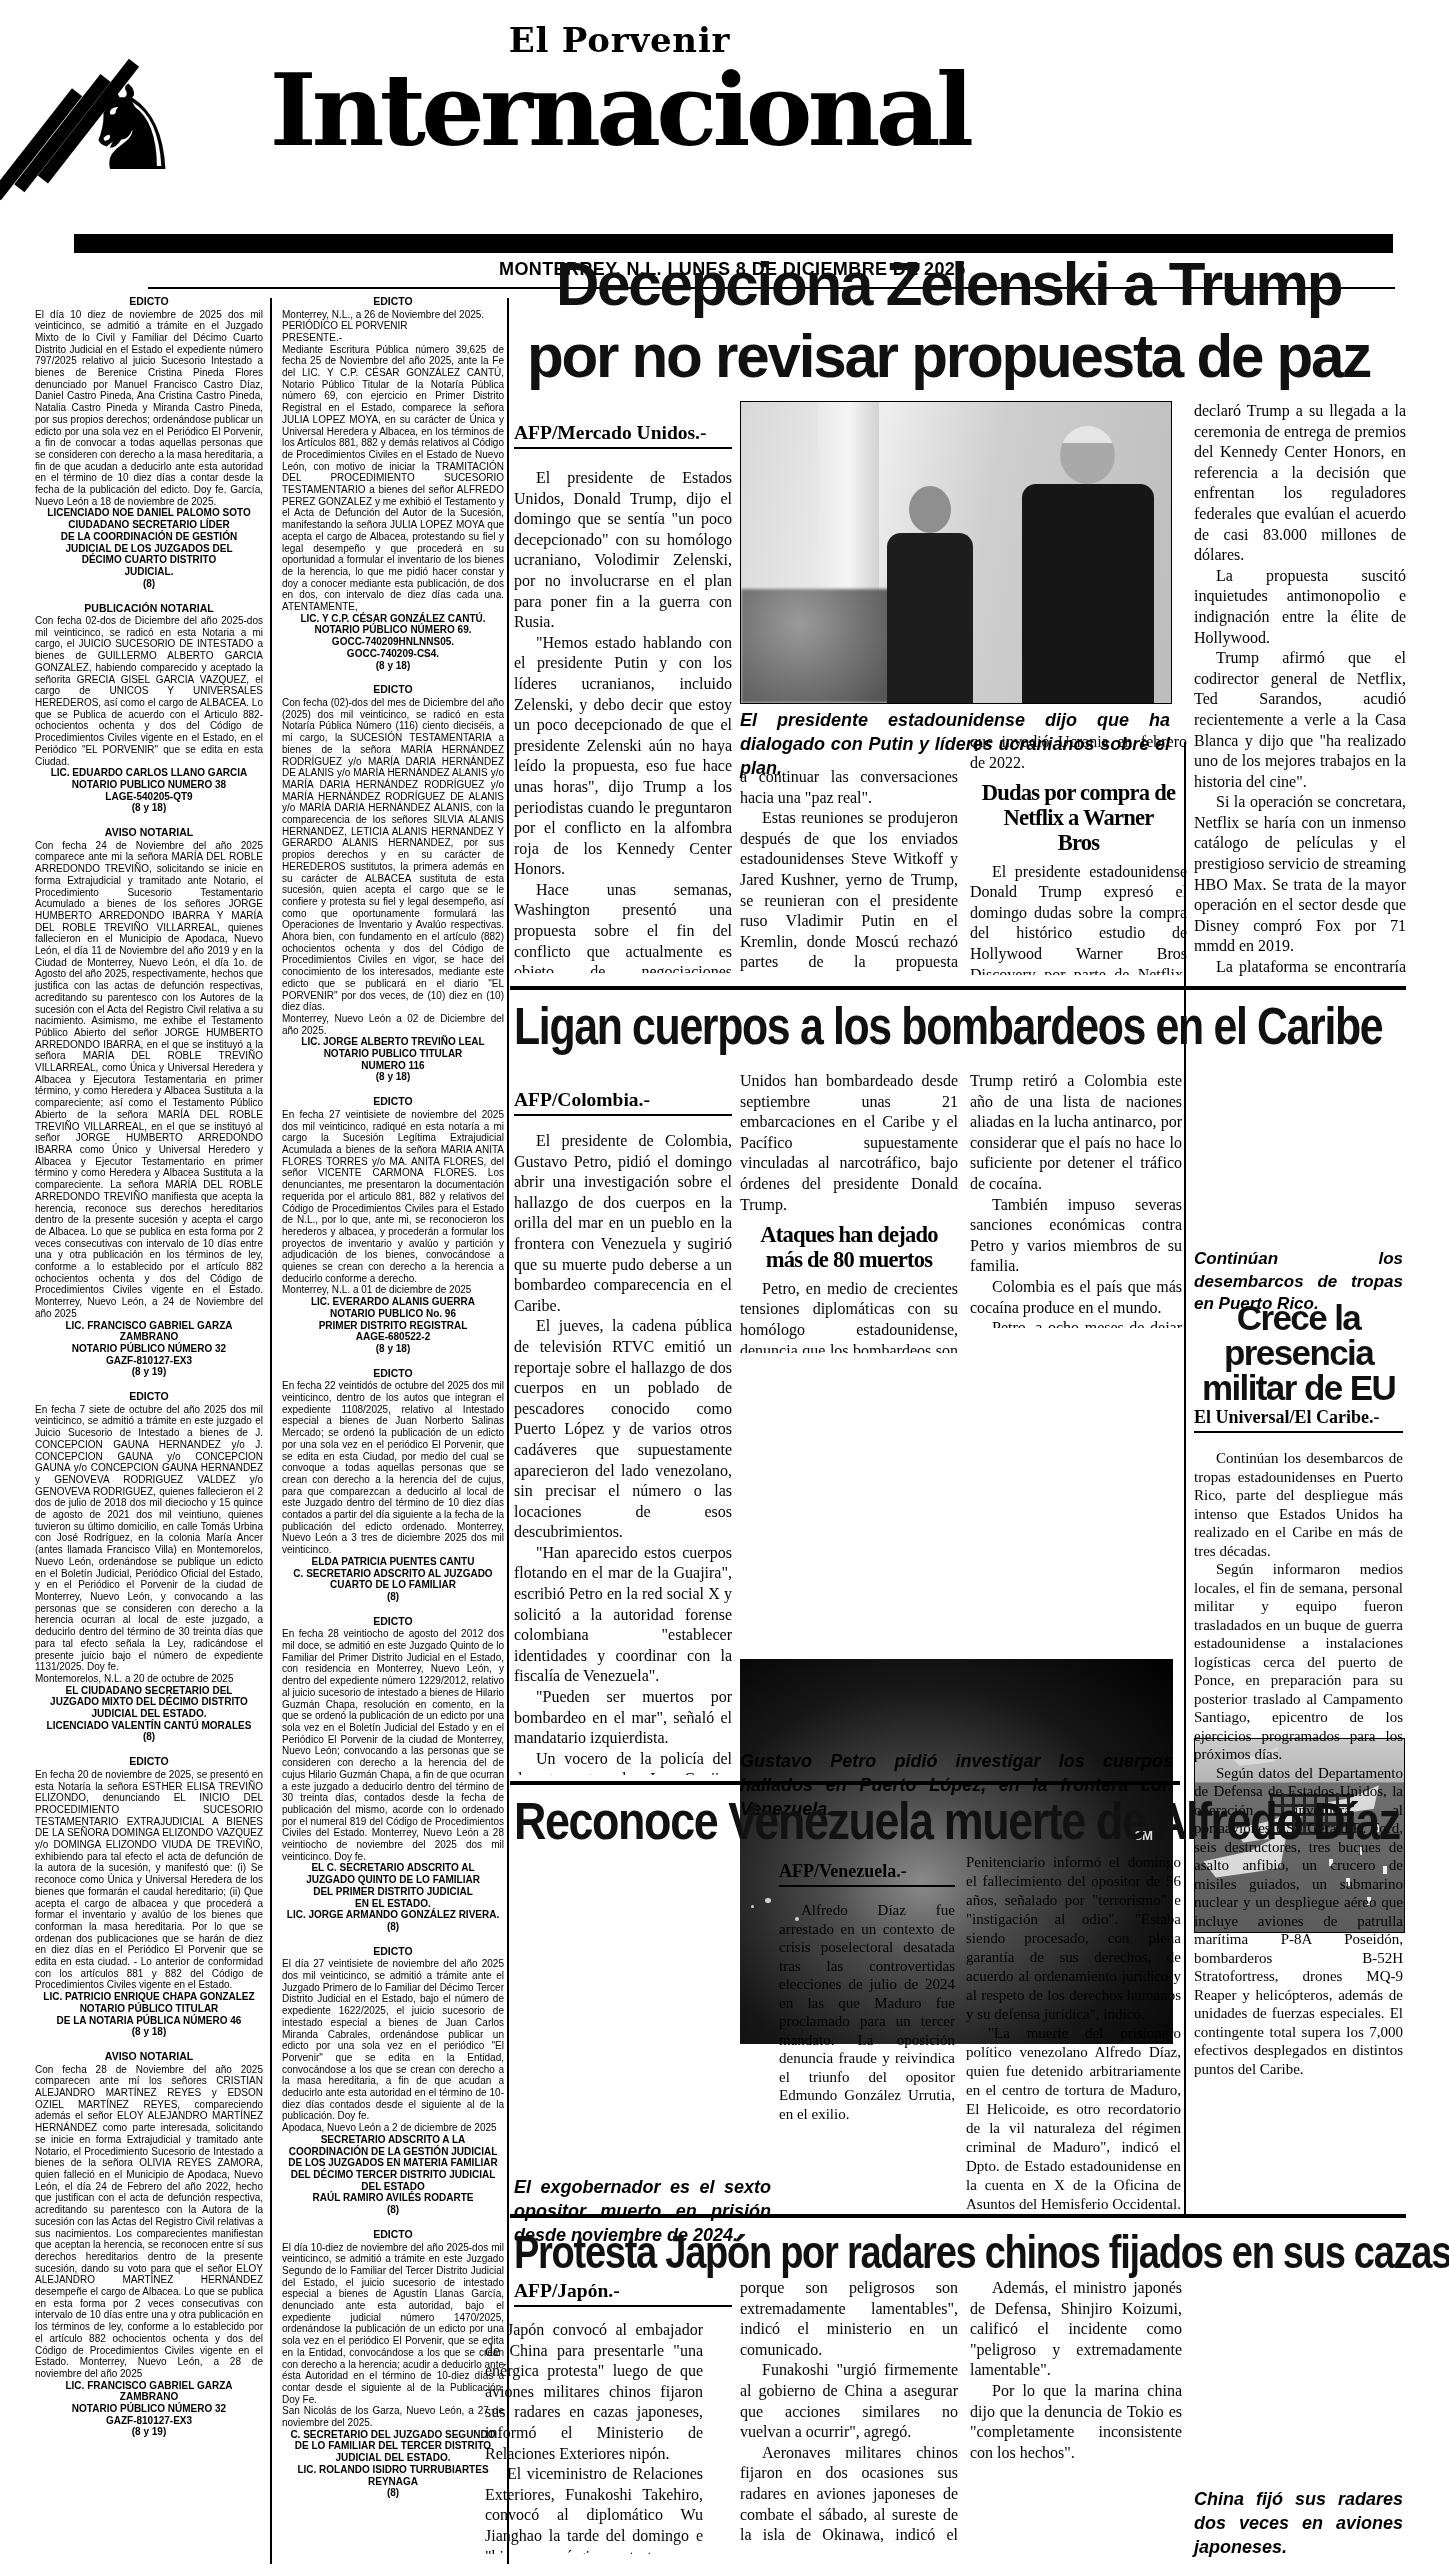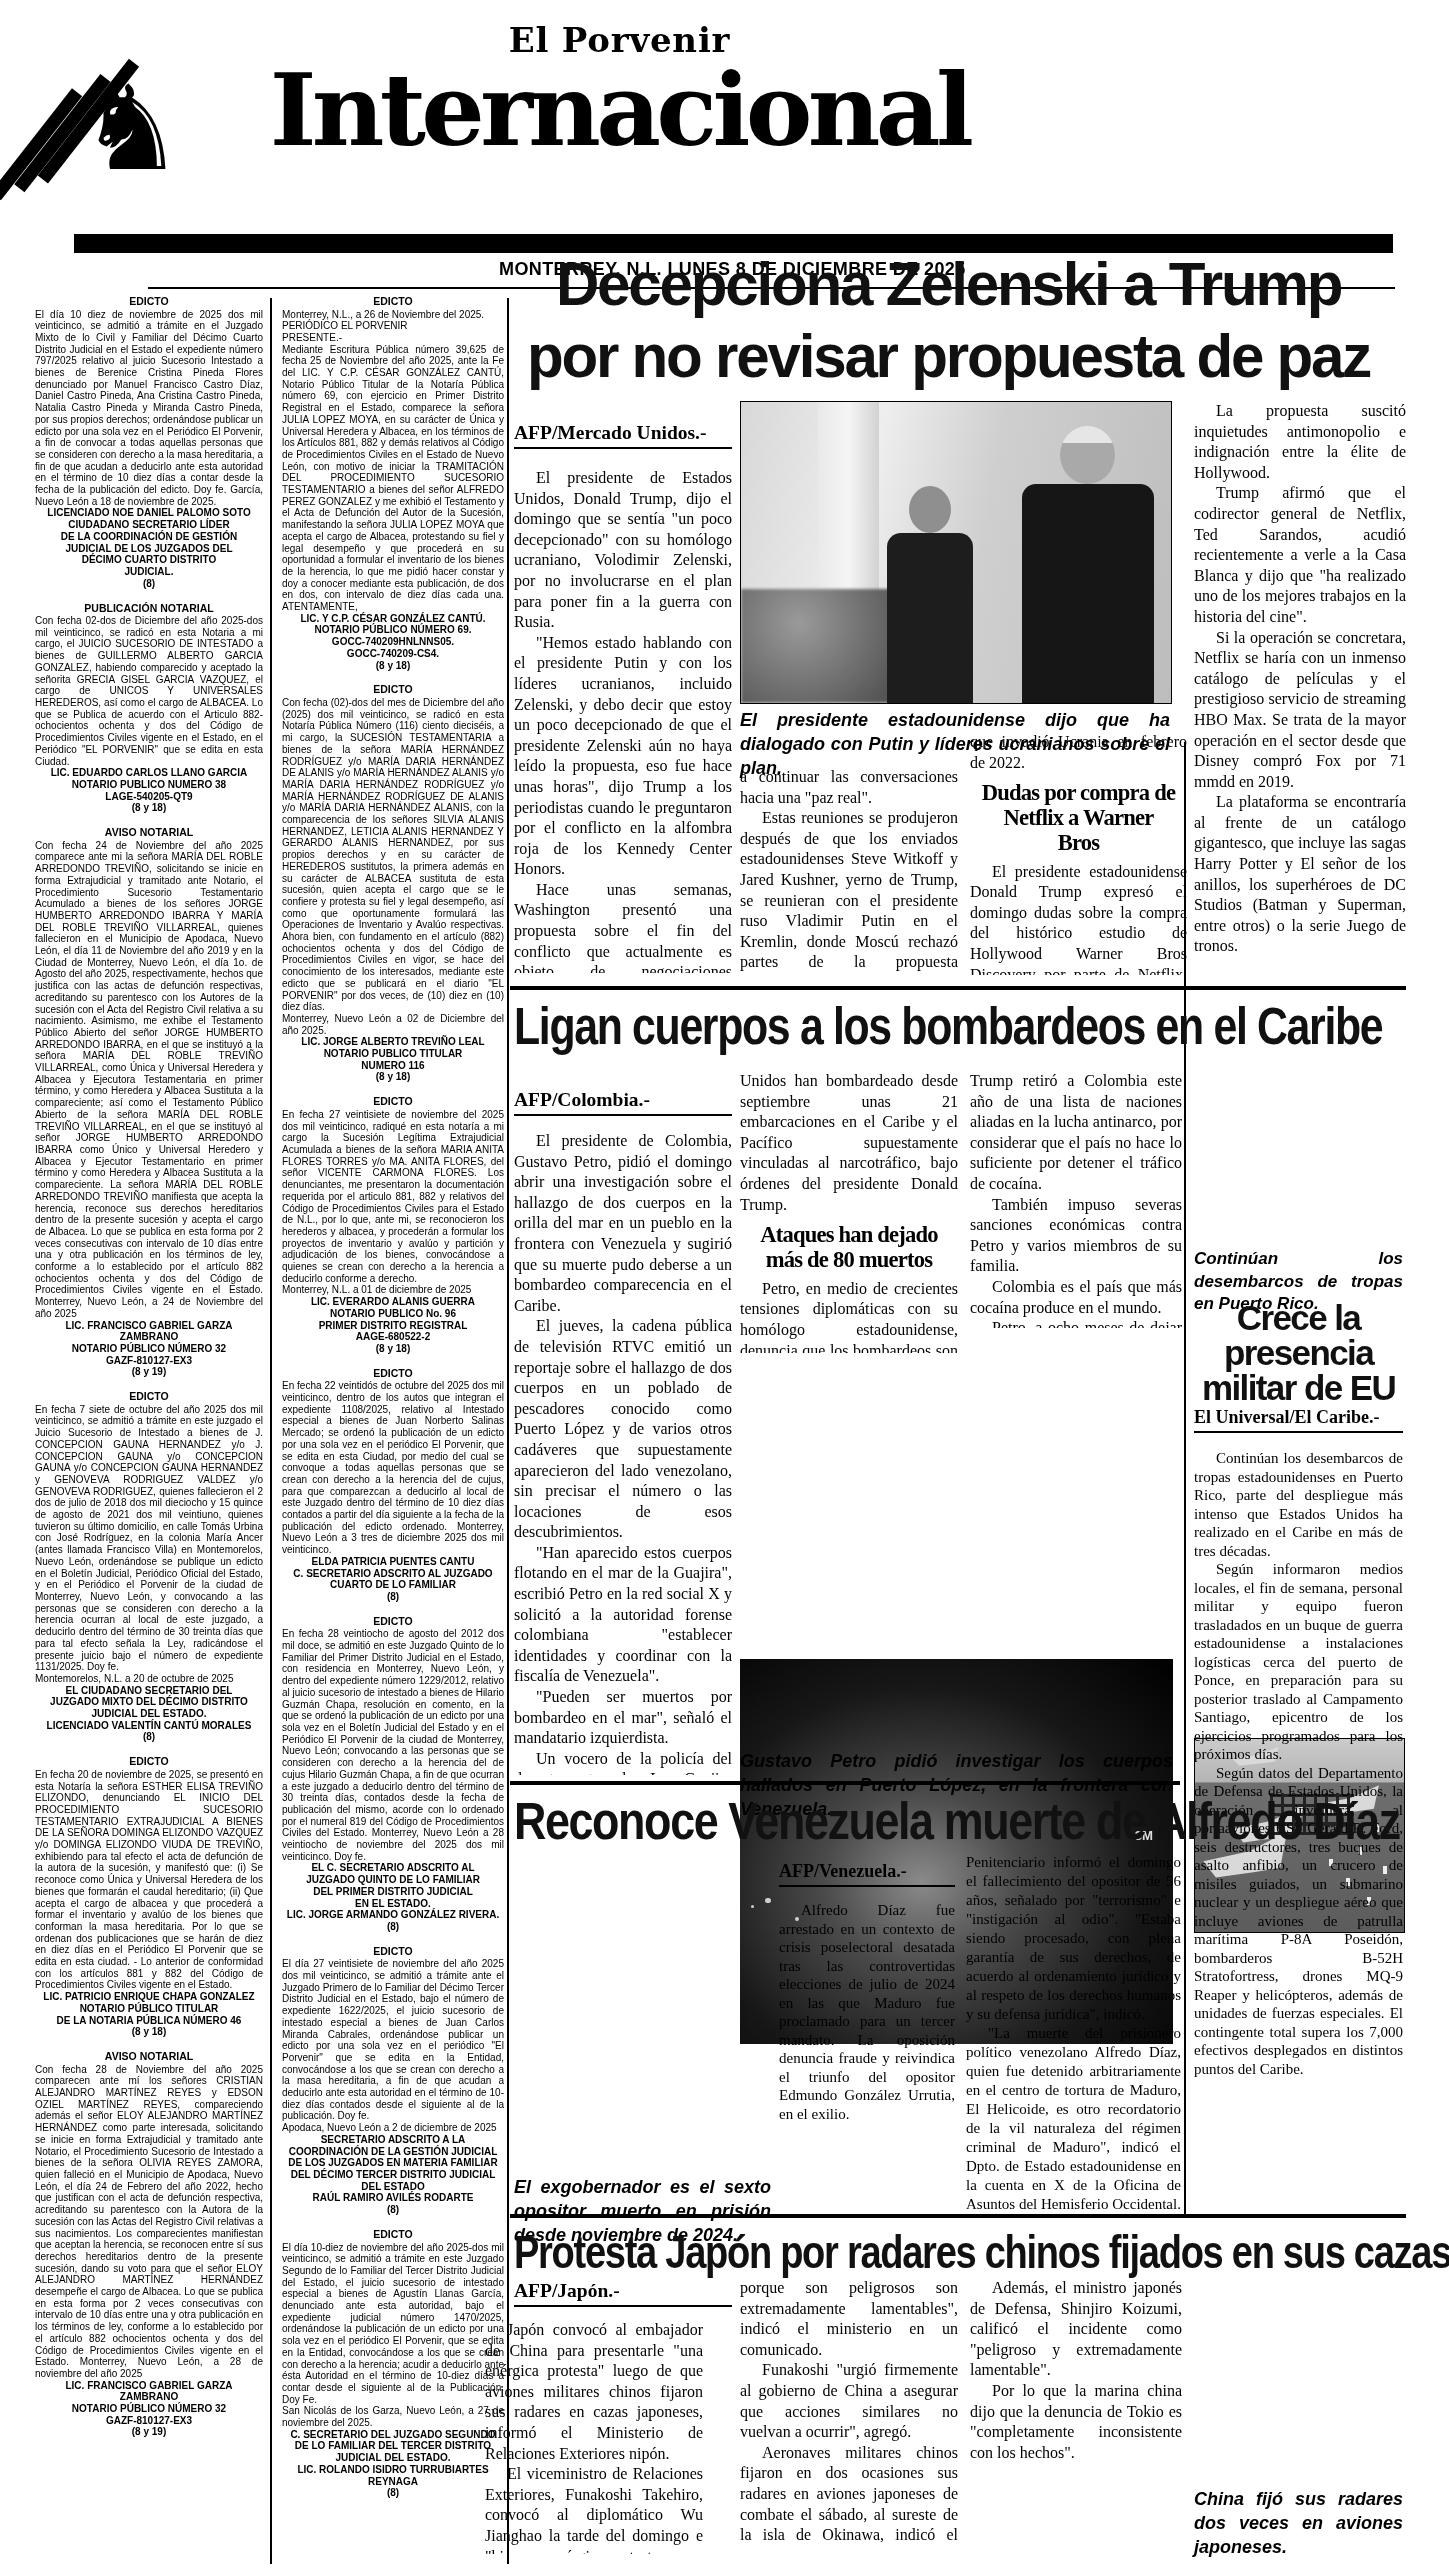--- a/index.html
+++ b/index.html
@@ -241,20 +241,21 @@
   </div>
 
   <div class="abs serif-col" style="left:970px;top:732px;width:217px;height:243px;">
     <p class="noindent">que invadió Ucrania en febrero de 2022.</p>
     <div class="subhead" style="width:195px;margin-left:auto;margin-right:auto;">Dudas por compra de Netflix a Warner Bros</div>
     <p>El presidente estadounidense Donald Trump expresó el domingo dudas sobre la compra del histórico estudio de Hollywood Warner Bros Discovery por parte de Netflix, afirmando que el gigante del streaming ya tiene "una gran porción del mercado" y "podría ser un problema".</p>
 
   </div>
 
   <div class="abs serif-col" style="left:1194px;top:401px;width:212px;height:577px;">
+    <p class="noindent">declaró Trump a su llegada a la ceremonia de entrega de premios del Kennedy Center Honors, en referencia a la decisión que enfrentan los reguladores federales que evalúan el acuerdo de casi 83.000 millones de dólares.</p>
     <p>La propuesta suscitó inquietudes antimonopolio e indignación entre la élite de Hollywood.</p>
     <p>Trump afirmó que el codirector general de Netflix, Ted Sarandos, acudió recientemente a verle a la Casa Blanca y dijo que "ha realizado uno de los mejores trabajos en la historia del cine".</p>
     <p>Si la operación se concretara, Netflix se haría con un inmenso catálogo de películas y el prestigioso servicio de streaming HBO Max. Se trata de la mayor operación en el sector desde que Disney compró Fox por 71 mmdd en 2019.</p>
     <p>La plataforma se encontraría al frente de un catálogo gigantesco, que incluye las sagas Harry Potter y El señor de los anillos, los superhéroes de DC Studios (Batman y Superman, entre otros) o la serie Juego de tronos.</p>
   </div>
 
   <div class="hrule abs" style="left:510px;top:986px;width:896px;height:3.9px;"></div>
   <div class="abs headline hl-nowrap" style="left:514px;top:997px;font-size:51px;transform:scaleX(0.84);">Ligan cuerpos a los bombardeos en el Caribe</div>
   <div class="abs byline" style="left:514px;top:1089px;width:218px;">AFP/Colombia.-</div>
 

